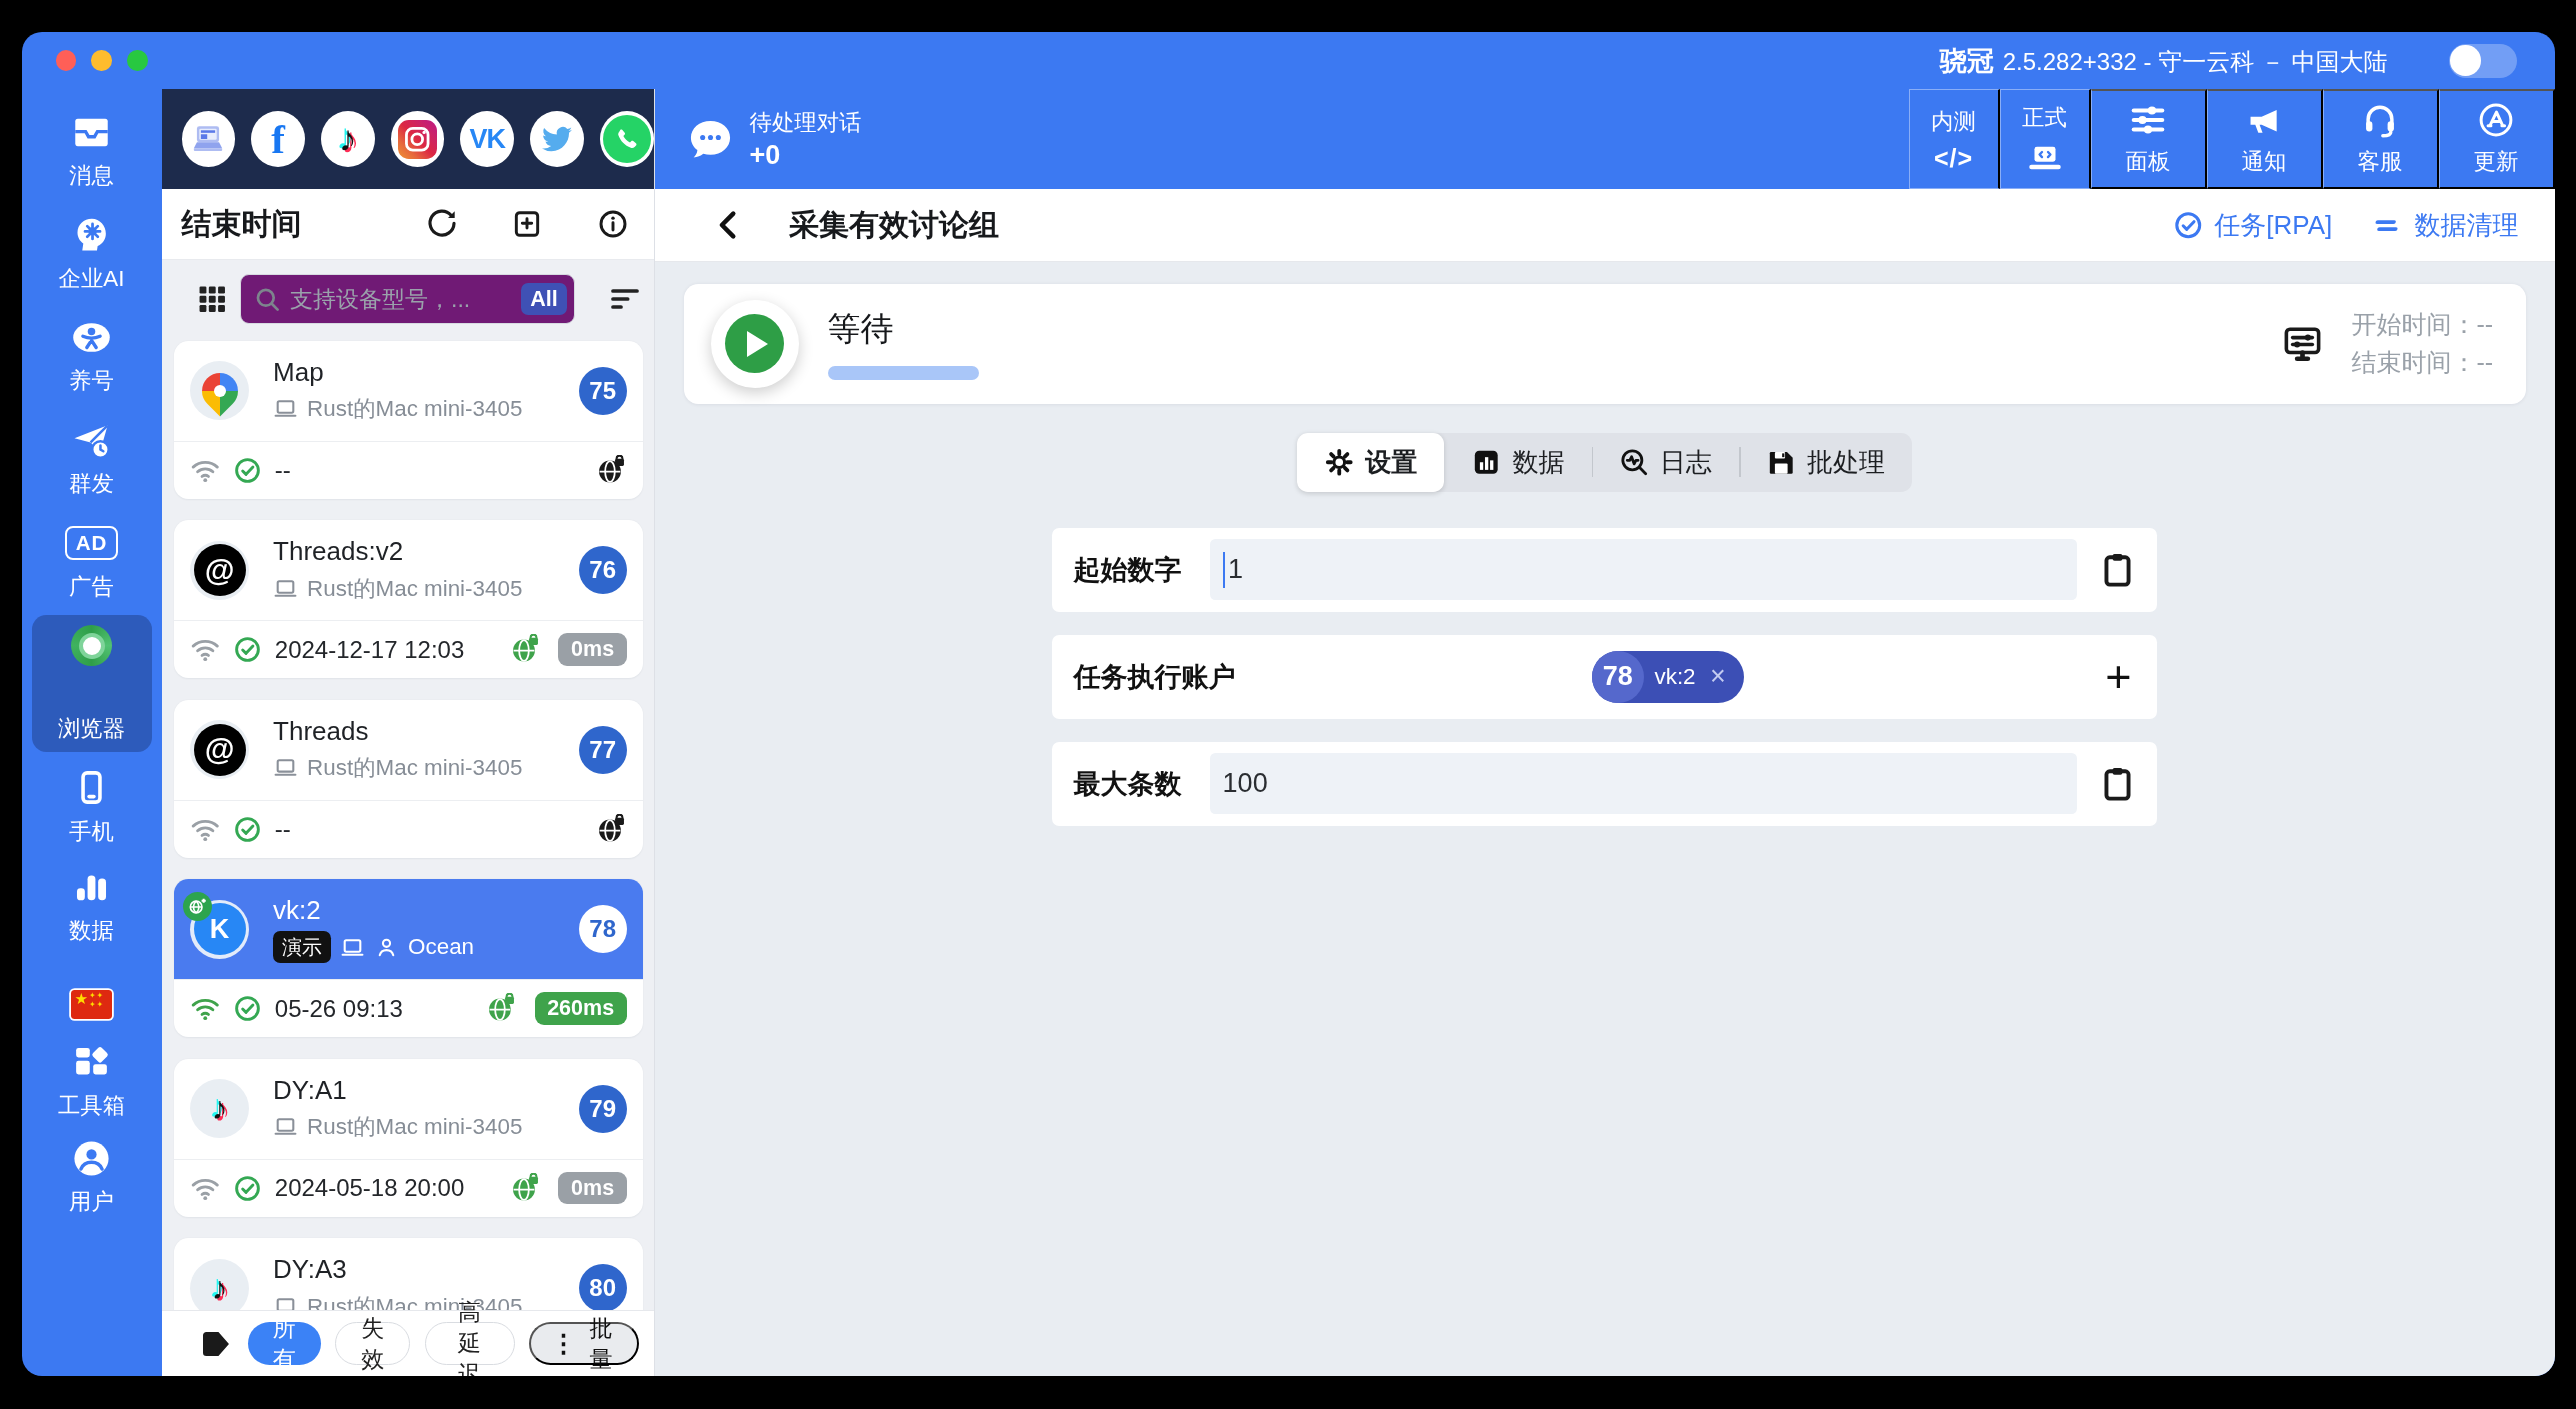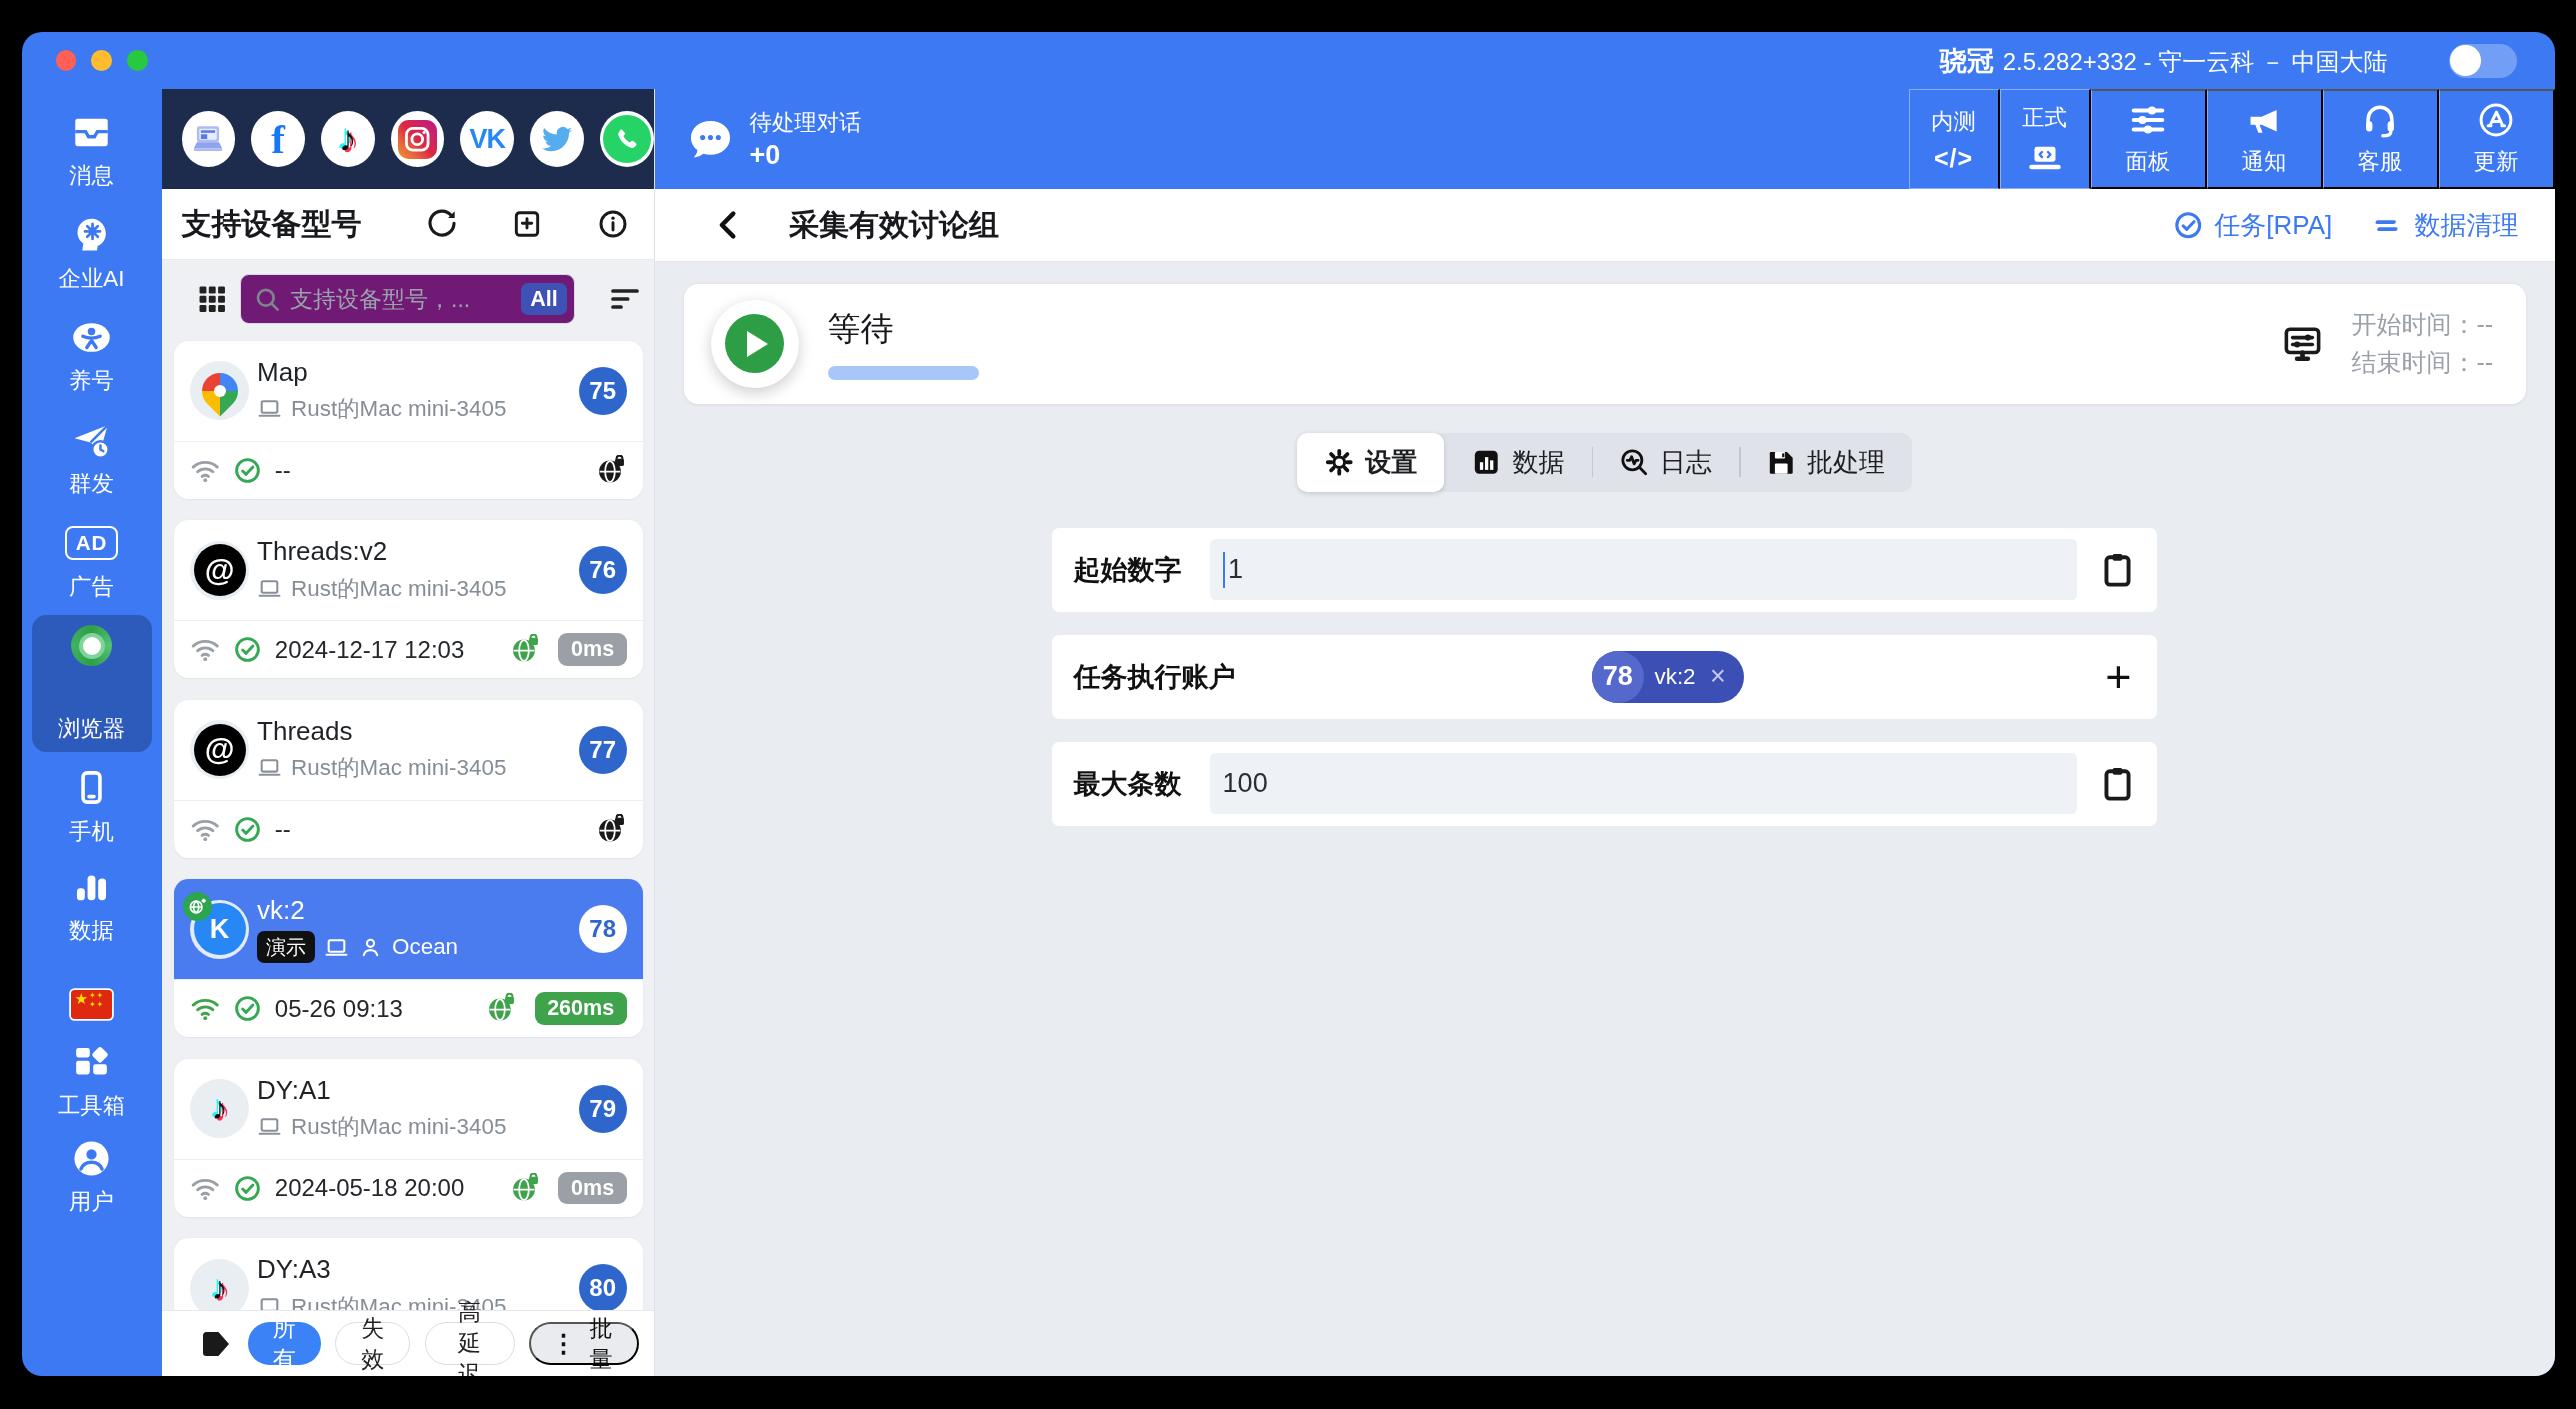--- a/index.html
+++ b/index.html
@@ -51,21 +51,21 @@
     padding:0 25px 0 20px;border-bottom:1.8px solid #e8eaee;}
   .panel-title{font-size:30px;font-weight:bold;color:#17191c;}
   .pt-icons{margin-left:auto;display:flex;align-items:center;gap:32px;}
   .search-row{display:flex;align-items:center;gap:12.6px;padding:14.4px 12.6px 9px 14.4px;}
   .search-box{flex:1;height:48px;background:#701a75;border:1.8px solid #d7dbe1;border-radius:9px;
     display:flex;align-items:center;gap:9px;padding:0 7.2px 0 12.6px;}
   .search-ph{flex:1;font-size:23px;color:#9aa2ab;white-space:nowrap;overflow:hidden;}
   .all-badge{background:#3f51b5;color:#fff;border-radius:7.2px;font-size:21.5px;padding:3.6px 9px;font-weight:bold;}
   .list{flex:1;overflow:hidden;padding:7.2px 10.8px 0 12.6px;min-height:0;}
   .card{background:#fff;border-radius:14.4px;margin-bottom:21.5px;overflow:hidden;box-shadow:0 0.9px 1.8px rgba(25,35,55,.06);}
-  .card-top{height:100px;display:flex;align-items:center;gap:8px;padding:0 16px;}
+  .card-top{height:100px;display:flex;align-items:center;gap:24px;padding:0 16px;}
   .card-top.selected{background:#4a7bef;}
   .avatar{width:59px;height:59px;border-radius:50%;background:#e9eef3;display:flex;align-items:center;
     justify-content:center;position:relative;flex:0 0 59px;}
   .avatar.vk-bg{background:#e2ebfa;}
   .vk-circle{width:52px;height:52px;border-radius:50%;background:#2787f5;display:flex;align-items:center;justify-content:center;
     color:#fff;font-weight:bold;font-size:27px;}
   .av-globe{position:absolute;left:-7.2px;top:-7.2px;width:29px;height:29px;border-radius:50%;background:#2da44e;
     display:flex;align-items:center;justify-content:center;}
   .threads-a{width:52px;height:52px;border-radius:50%;background:#000;color:#fff;display:flex;align-items:center;
     justify-content:center;font-size:30.5px;font-weight:bold;}
@@ -318,21 +318,21 @@
             </span>
             <span class="social">
               <span class="wa">
                 <svg width="29" height="29" viewBox="0 0 24 24" fill="#fff">
                   <path d="M6.8 4.2c.5-.5 1.3-.5 1.8 0l1.9 2.2c.4.5.4 1.2-.1 1.7l-1 1c1.2 2.3 3.1 4.2 5.5 5.4l1-1.1c.4-.5 1.2-.5 1.7-.1l2.2 1.8c.6.5.6 1.4.1 1.9l-1.2 1.2c-.8.8-2 1.1-3.1.7-5-1.9-8.6-5.6-10.3-10.4-.4-1 0-2.2.7-3z"></path>
                 </svg>
               </span>
             </span>
           </div>
         <div class="panel-toolbar">
-          <span class="panel-title">支持设备型号</span>
+          <span class="panel-title">结束时间</span>
           <span class="pt-icons">
             <button class="clip-btn">
                 <svg width="32" height="32" viewBox="0 0 24 24" fill="none" stroke="#1a1a1a" stroke-width="2.4" stroke-linecap="round">
                   <path d="M18.8 5.4a9 9 0 1 0 2.2 6.2"></path>
                   <path d="M21.5 2.5v5h-5z" fill="#1a1a1a" stroke="none"></path>
                 </svg>
               </button>
             <button class="clip-btn">
                 <svg width="32" height="32" viewBox="0 0 24 24" fill="none" stroke="#1a1a1a" stroke-width="2.2">
                   <rect x="4" y="3.5" width="16" height="17" rx="2.5"></rect>

